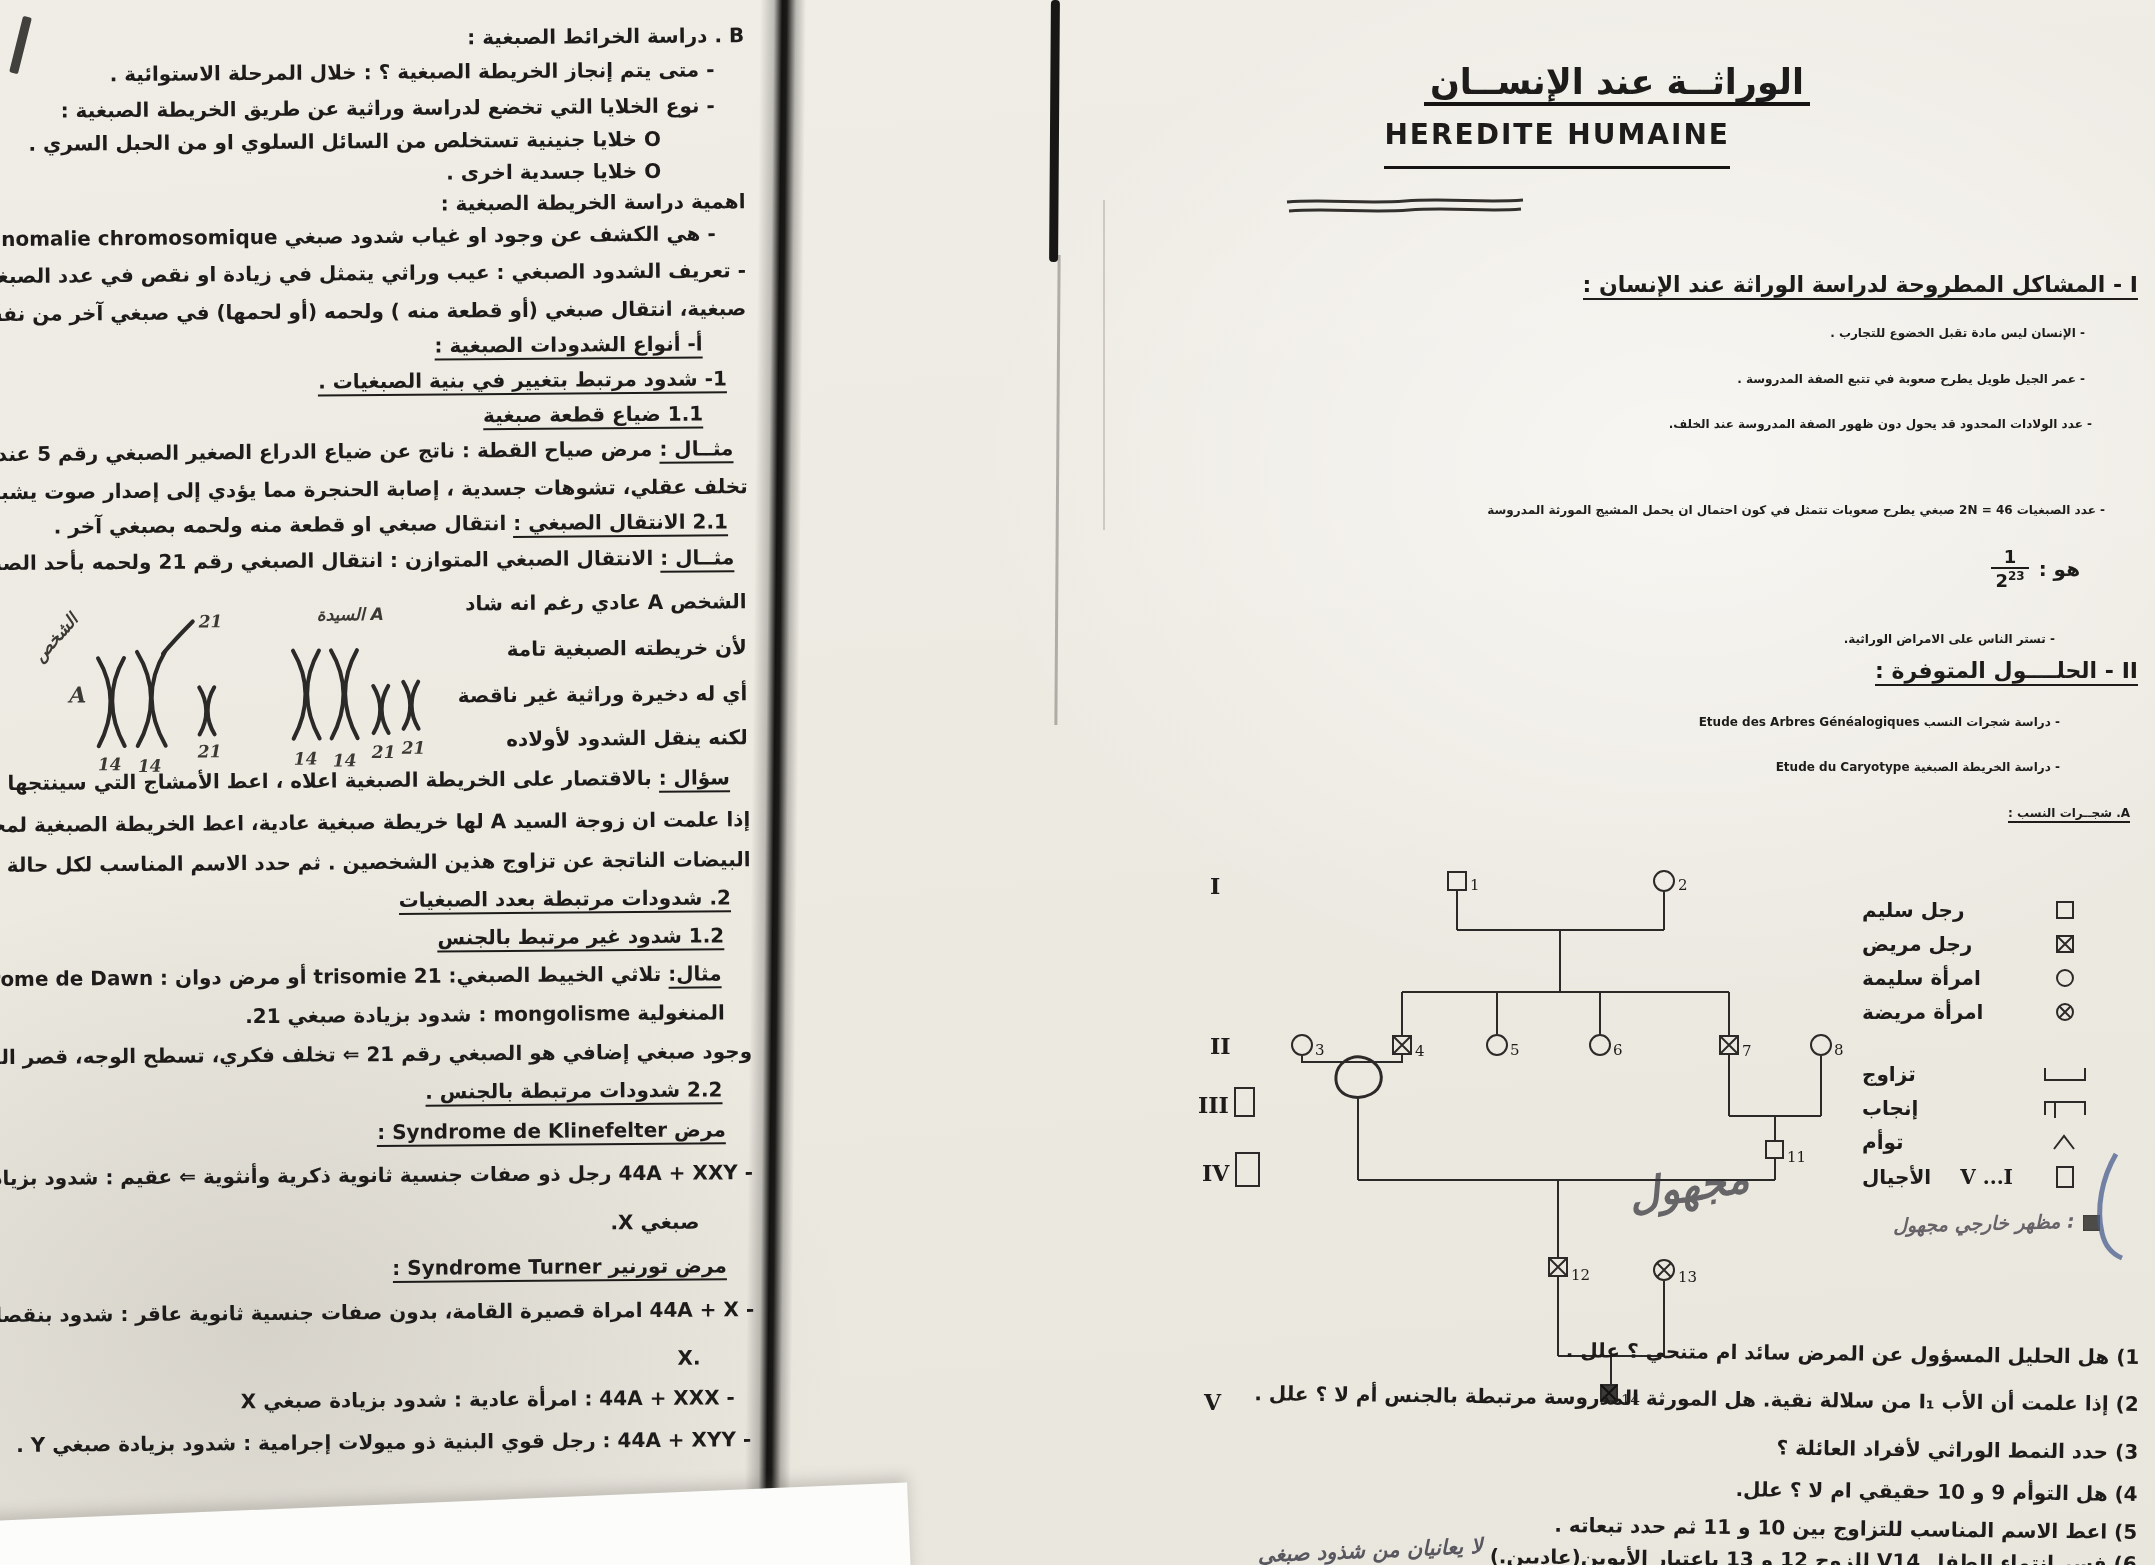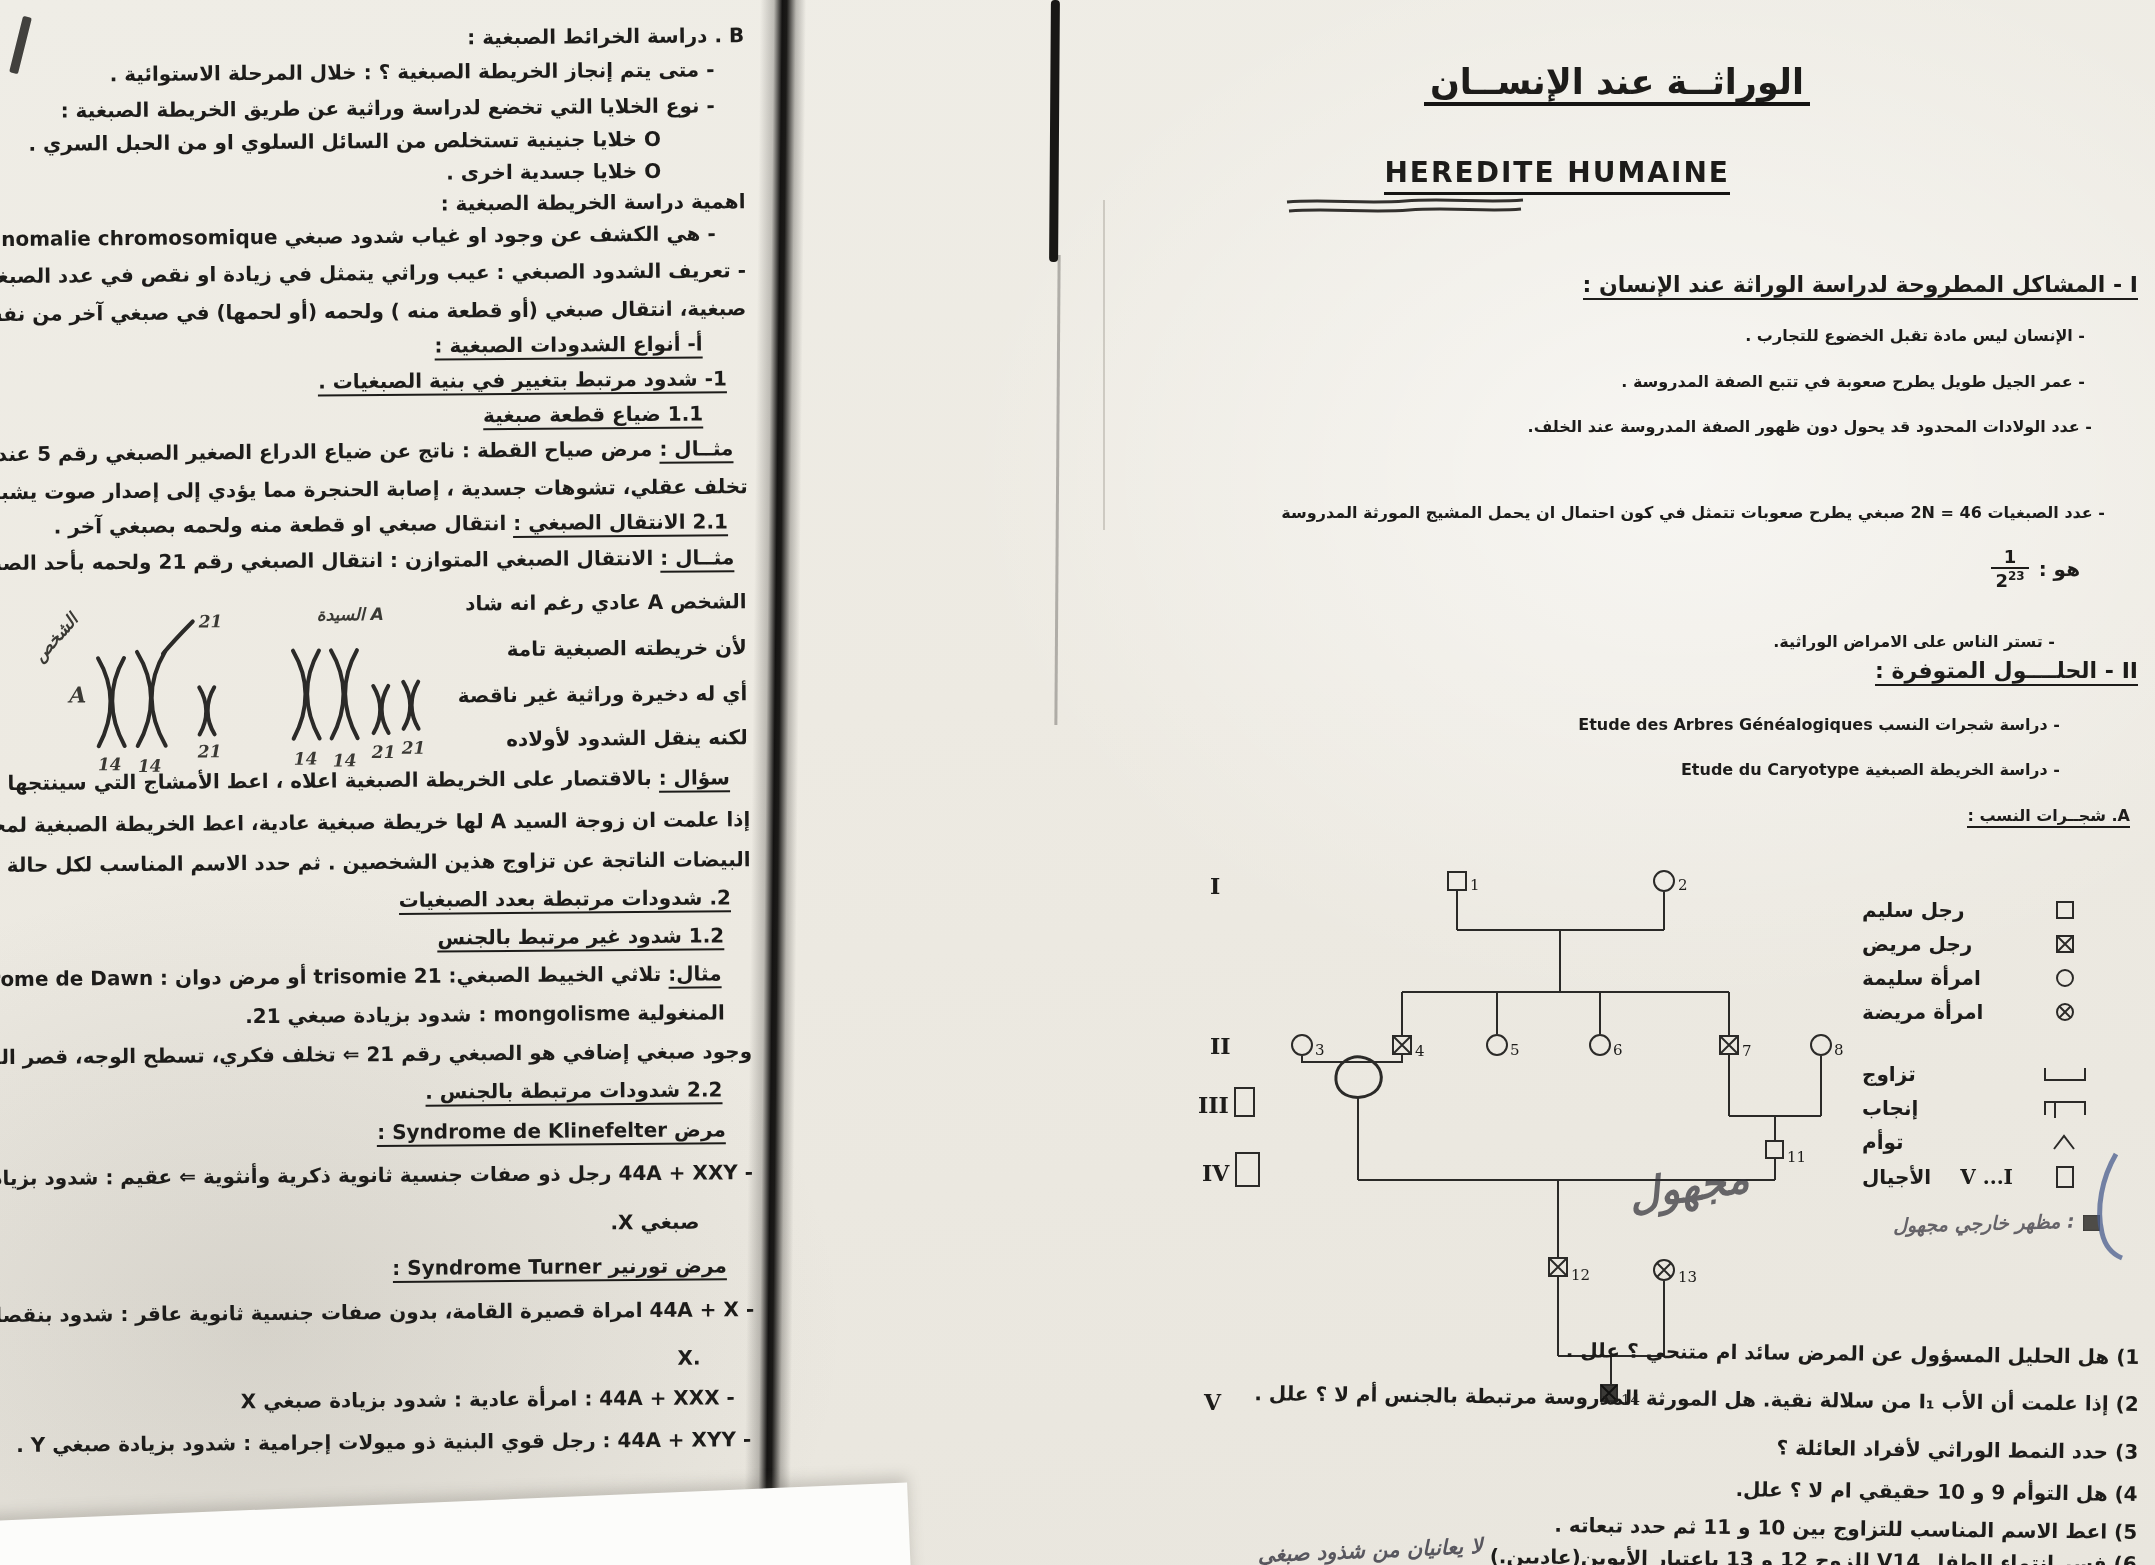--- a/index.html
+++ b/index.html
@@ -20,22 +20,22 @@
     transform:rotate(.6deg);}
   .edge-line{position:absolute;left:1050px;top:0;width:9px;height:262px;background:#181715;border-radius:4px;transform:rotate(.4deg);}
   .edge-line2{position:absolute;left:1056px;top:255px;width:3px;height:470px;background:#3c3a36;opacity:.35;transform:rotate(.4deg);}
   .crease{position:absolute;left:1103px;top:200px;width:2px;height:330px;background:#9a968c;opacity:.4;}
   .wedge{position:absolute;left:-70px;bottom:-58px;width:980px;height:120px;background:#fcfcfa;transform:rotate(-2.4deg);box-shadow:0 -6px 14px rgba(90,88,80,.25);}
   .speck{position:absolute;left:16px;top:16px;width:9px;height:58px;background:#232220;transform:rotate(14deg);opacity:.85;border-radius:2px;}
   
   .title-ar{position:absolute;right:345px;top:62px;font-size:35px;font-weight:bold;letter-spacing:0;
     border-bottom:4px solid #151413;padding:0 6px 0 6px;direction:rtl;}
   .title-fr{position:absolute;right:425px;top:118px;font-size:28px;font-weight:bold;letter-spacing:2px;
-    border-bottom:3px solid #151413;padding-bottom:3px;margin-top:38px;}
-  .rl{position:absolute;white-space:nowrap;font-weight:bold;font-size:16px;direction:rtl;}
+    border-bottom:3px solid #151413;padding-bottom:15px;}
+  .rl{position:absolute;white-space:nowrap;font-weight:bold;font-size:12px;direction:rtl;}
   .hd{font-size:22px;}
   
   .fracrow{position:absolute;right:75px;top:548px;direction:rtl;display:flex;align-items:center;gap:10px;font-weight:bold;font-size:20px;}
   .frac{display:inline-flex;flex-direction:column;align-items:center;direction:ltr;font-size:18px;line-height:1.05;}
   .frac .num{padding:0 8px;}
   .frac .den{border-top:2px solid #1d1c1a;padding:1px 4px 0 4px;}
   .frac sup{font-size:12px;}
   
   .lgrow{position:absolute;left:1862px;width:226px;display:flex;justify-content:space-between;align-items:center;
     direction:rtl;font-weight:bold;font-size:20px;white-space:nowrap;}

